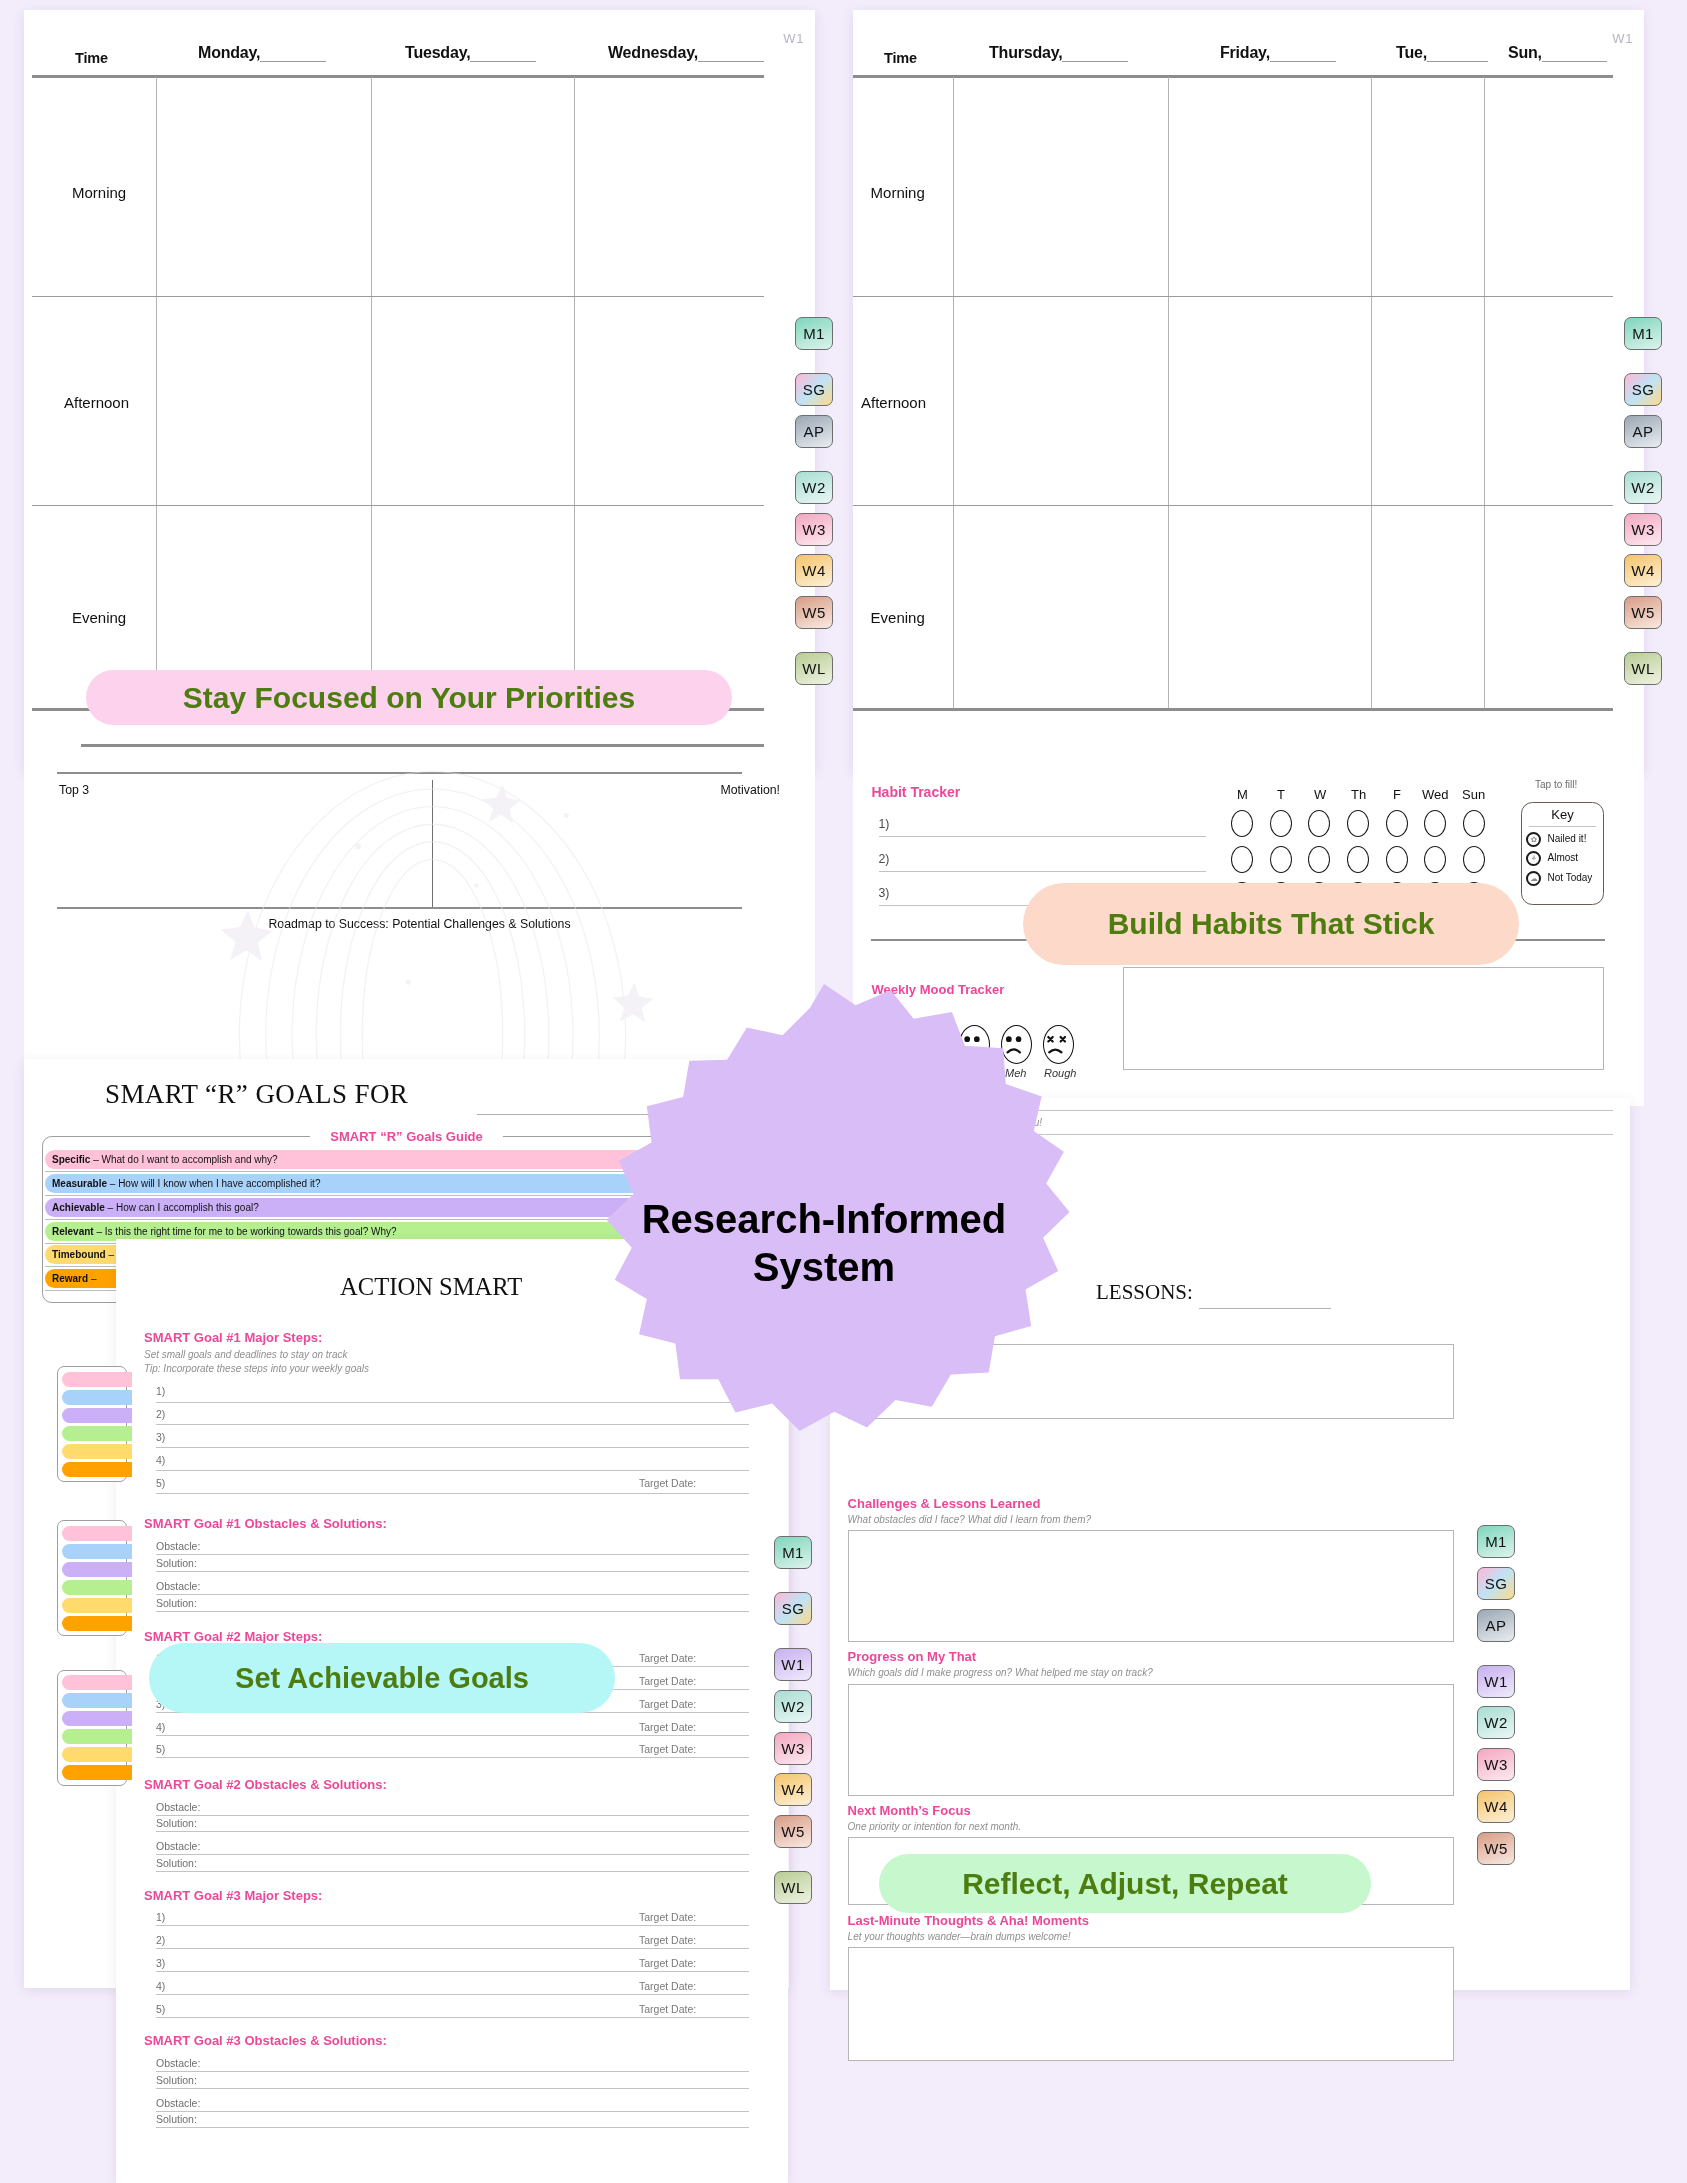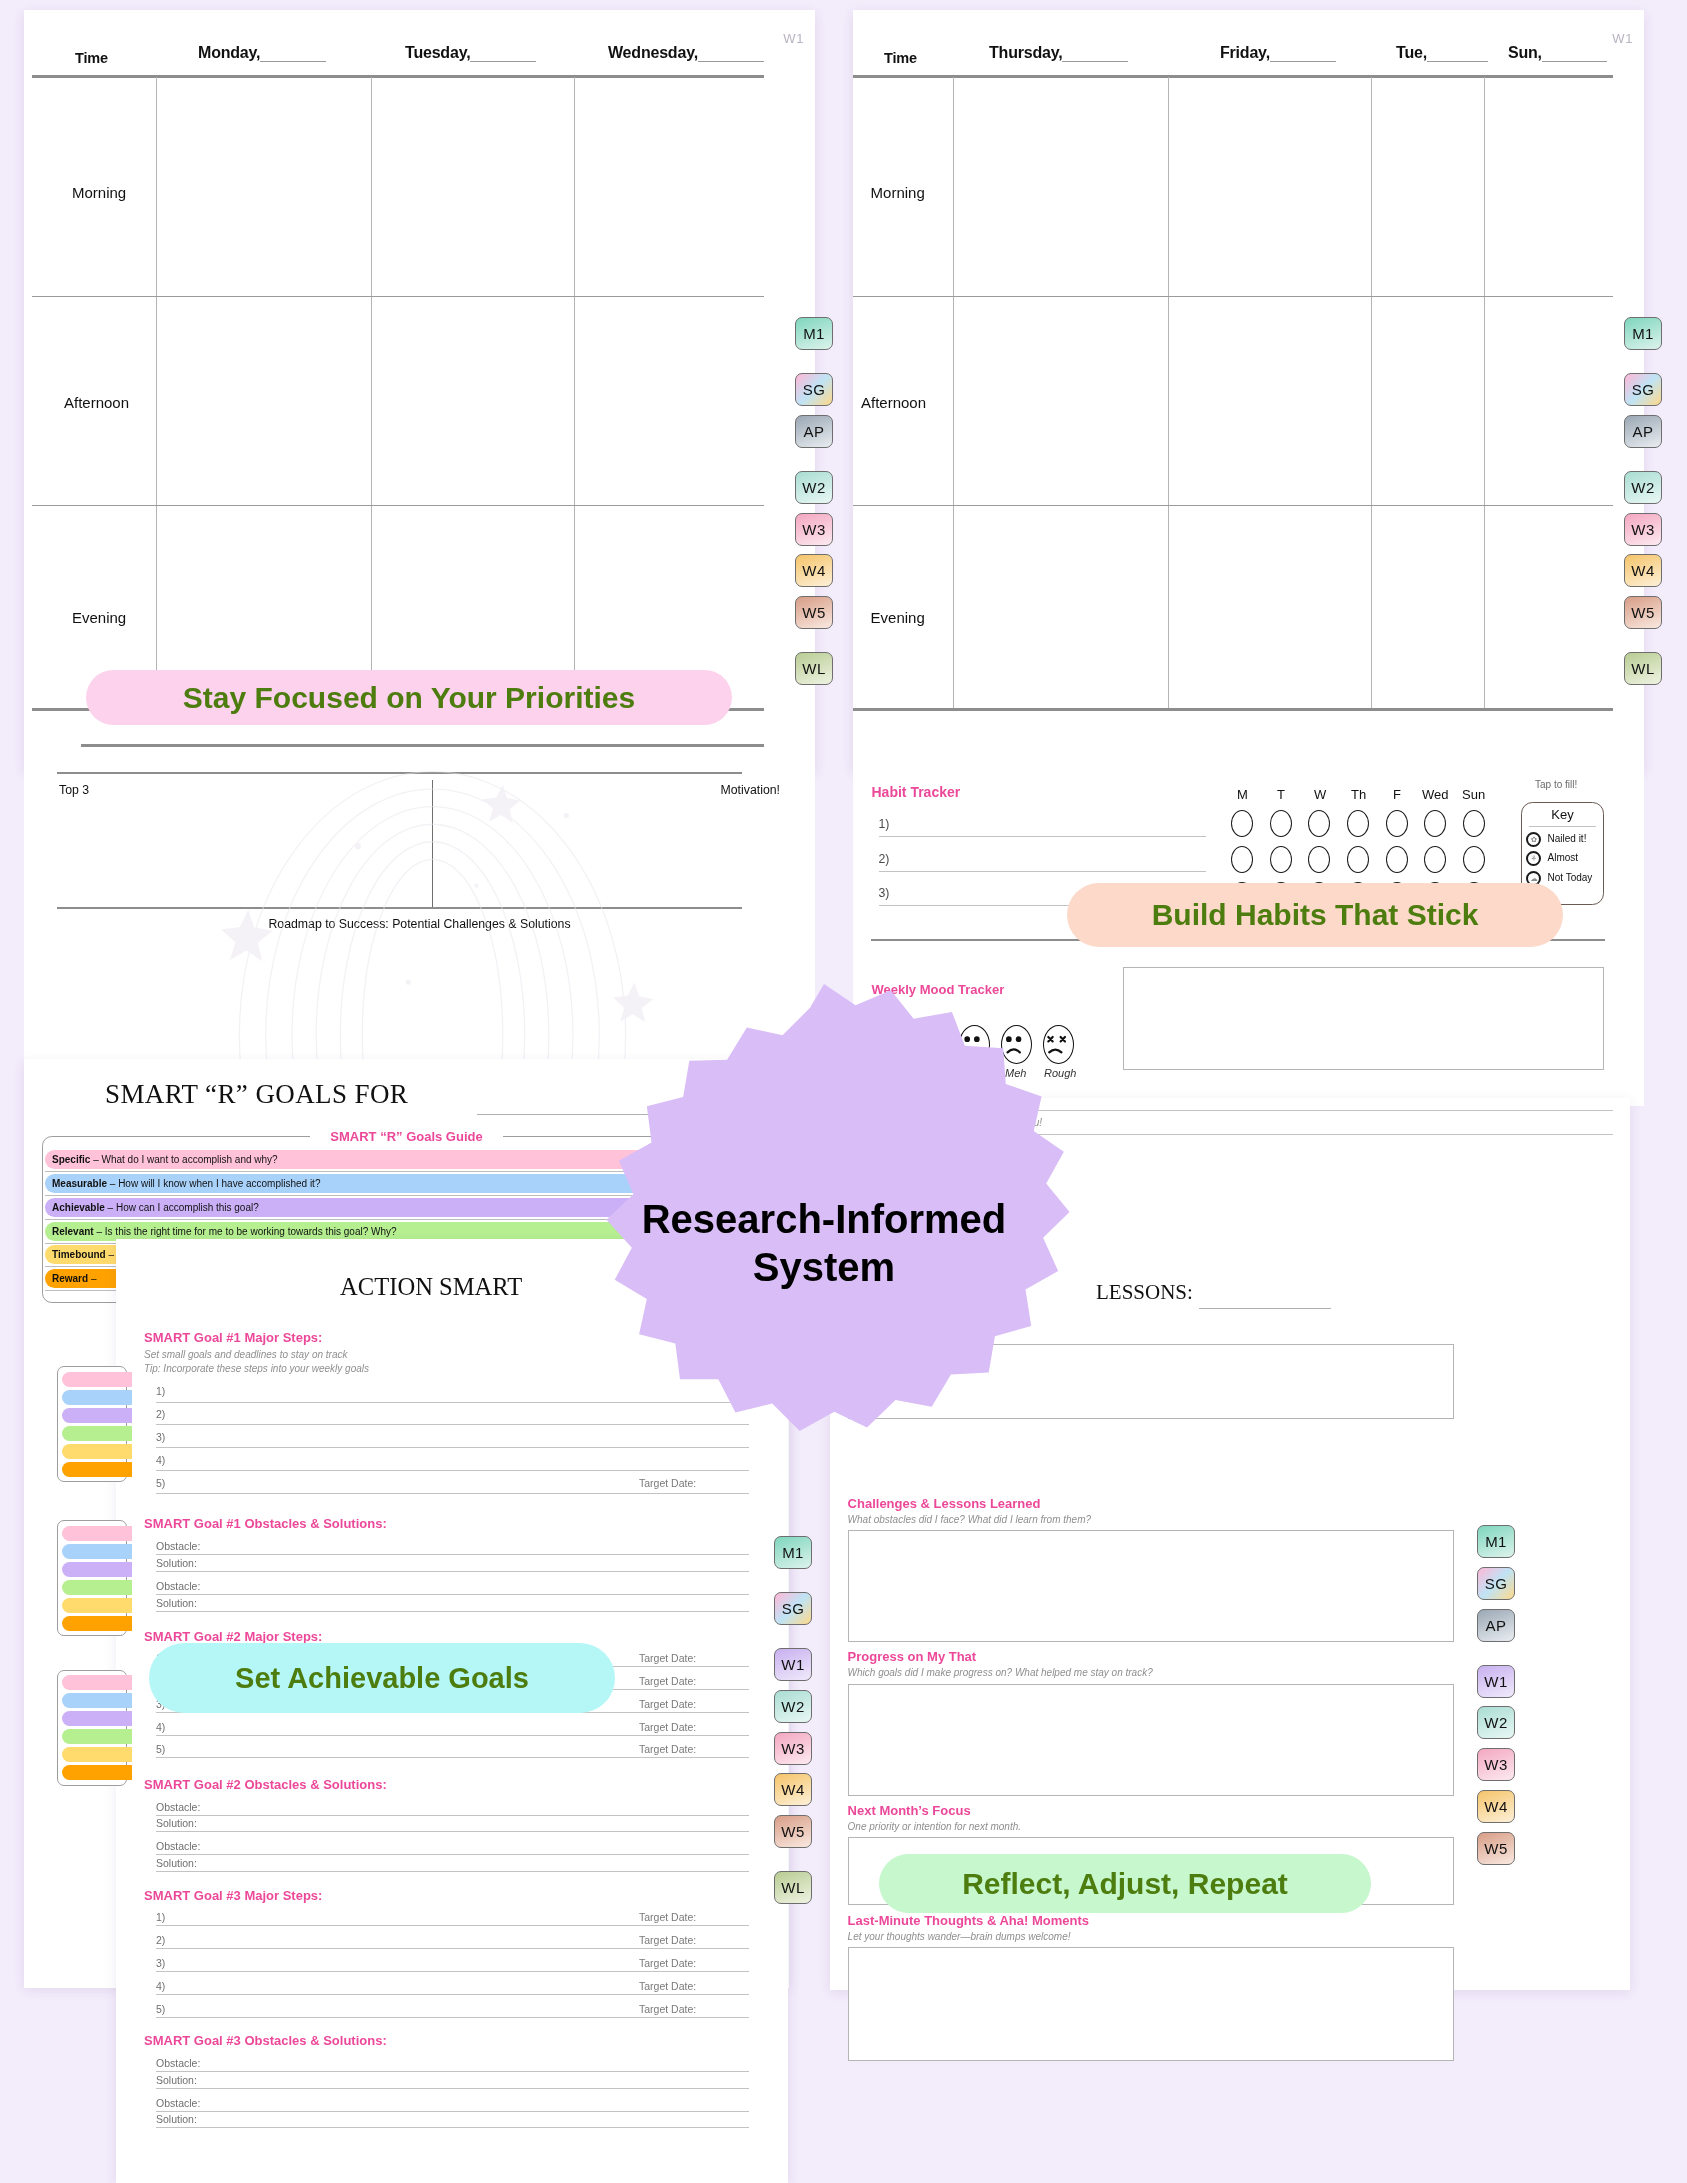--- a/index.html
+++ b/index.html
@@ -530,21 +530,21 @@
     <div class="tab t-ap gap">AP</div>
     <div class="tab t-w1">W1</div>
     <div class="tab t-w2">W2</div>
     <div class="tab t-w3">W3</div>
     <div class="tab t-w4">W4</div>
     <div class="tab t-w5">W5</div>
   </div>
 
   <div class="pill" style="left:86px; top:670px; width:646px; height:55px; background:#fdd2ec; font-size:30px;">Stay Focused on Your Priorities</div>
 
-  <div class="pill" style="left:1067px; top:883px; width:496px; height:64px; background:#fcd9c9; font-size:30px;">Build Habits That Stick</div>
+  <div class="pill" style="left:1023px; top:883px; width:496px; height:82px; background:#fcd9c9; font-size:30px;">Build Habits That Stick</div>
 
   <div class="pill" style="left:879px; top:1854px; width:492px; height:59px; background:#c6f7cd; font-size:30px;">Reflect, Adjust, Repeat</div>
 
   <div class="pill" style="left:149px; top:1643px; width:466px; height:70px; background:#b5f7f7; font-size:29px;">Set Achievable Goals</div>
 
   <div class="burst" style="left:565px; top:984px; width:518px; height:518px;">
     <div class="burst-inner" style="font-size:40px; line-height:1.2;">Research-Informed System</div>
   </div>
 
 </div>

